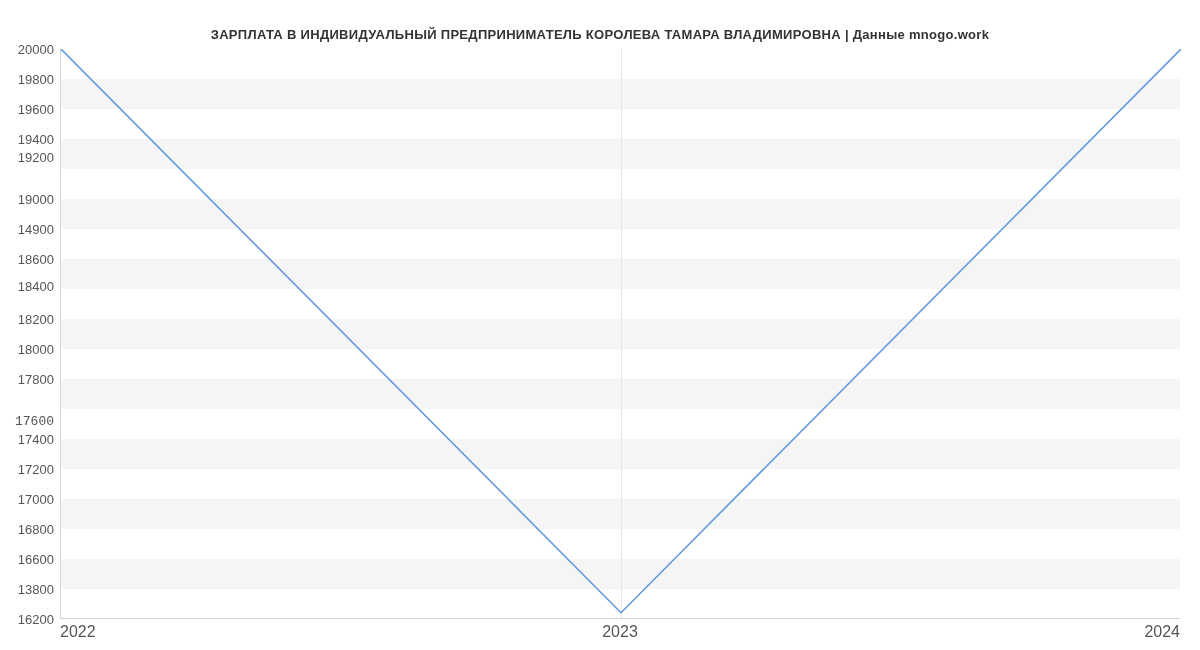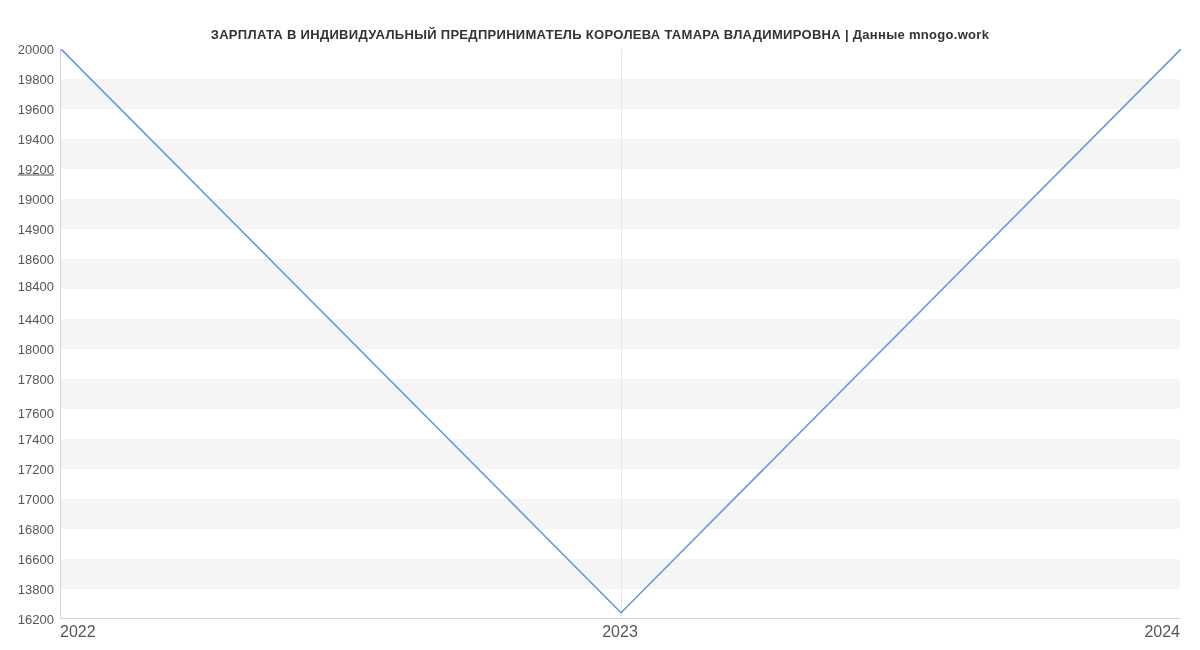--- a/index.html
+++ b/index.html
@@ -97,29 +97,29 @@
         <path d="M0.00 0.00 L560.00 563.70 L1120.00 0.00" fill="none" stroke="#6699e0" stroke-width="1.6" stroke-linejoin="round"></path>
       </svg>
     </div>
 <div class="y-tick-label" style="top: 598px;">16200</div>
     <div class="y-tick-label" style="top: 568px;">13800</div>
     <div class="y-tick-label" style="top: 538px;">16600</div>
     <div class="y-tick-label" style="top: 508px;">16800</div>
     <div class="y-tick-label" style="top: 478px;">17000</div>
     <div class="y-tick-label" style="top: 448px;">17200</div>
     <div class="y-tick-label" style="top: 418px;">17400</div>
-    <div class="y-tick-label" style="top: 392px;">17600</div>
+    <div class="y-tick-label" style="top: 400px; font-family: Liberation Mono, monospace;">17600</div>
     <div class="y-tick-label" style="top: 358px;">17800</div>
     <div class="y-tick-label" style="top: 328px;">18000</div>
-    <div class="y-tick-label" style="top: 298px;">14400</div>
+    <div class="y-tick-label" style="top: 298px;">18200</div>
     <div class="y-tick-label" style="top: 265px;">18400</div>
     <div class="y-tick-label" style="top: 238px;">18600</div>
     <div class="y-tick-label" style="top: 208px;">14900</div>
     <div class="y-tick-label" style="top: 178px;">19000</div>
-    <div class="y-tick-label" style="top: 148px; text-decoration: underline;">19200</div>
+    <div class="y-tick-label" style="top: 136px;">19200</div>
     <div class="y-tick-label" style="top: 118px;">19400</div>
     <div class="y-tick-label" style="top: 88px;">19600</div>
     <div class="y-tick-label" style="top: 58px;">19800</div>
     <div class="y-tick-label" style="top: 28px;">20000</div>
     <div class="x-tick-label" style="left: 60px; transform: translateX(0px);">2022</div>
     <div class="x-tick-label" style="left: 620px;">2023</div>
     <div class="x-tick-label" style="left: 1180px; transform: translateX(-100%);">2024</div>
   </div>
 
 </body></html>

